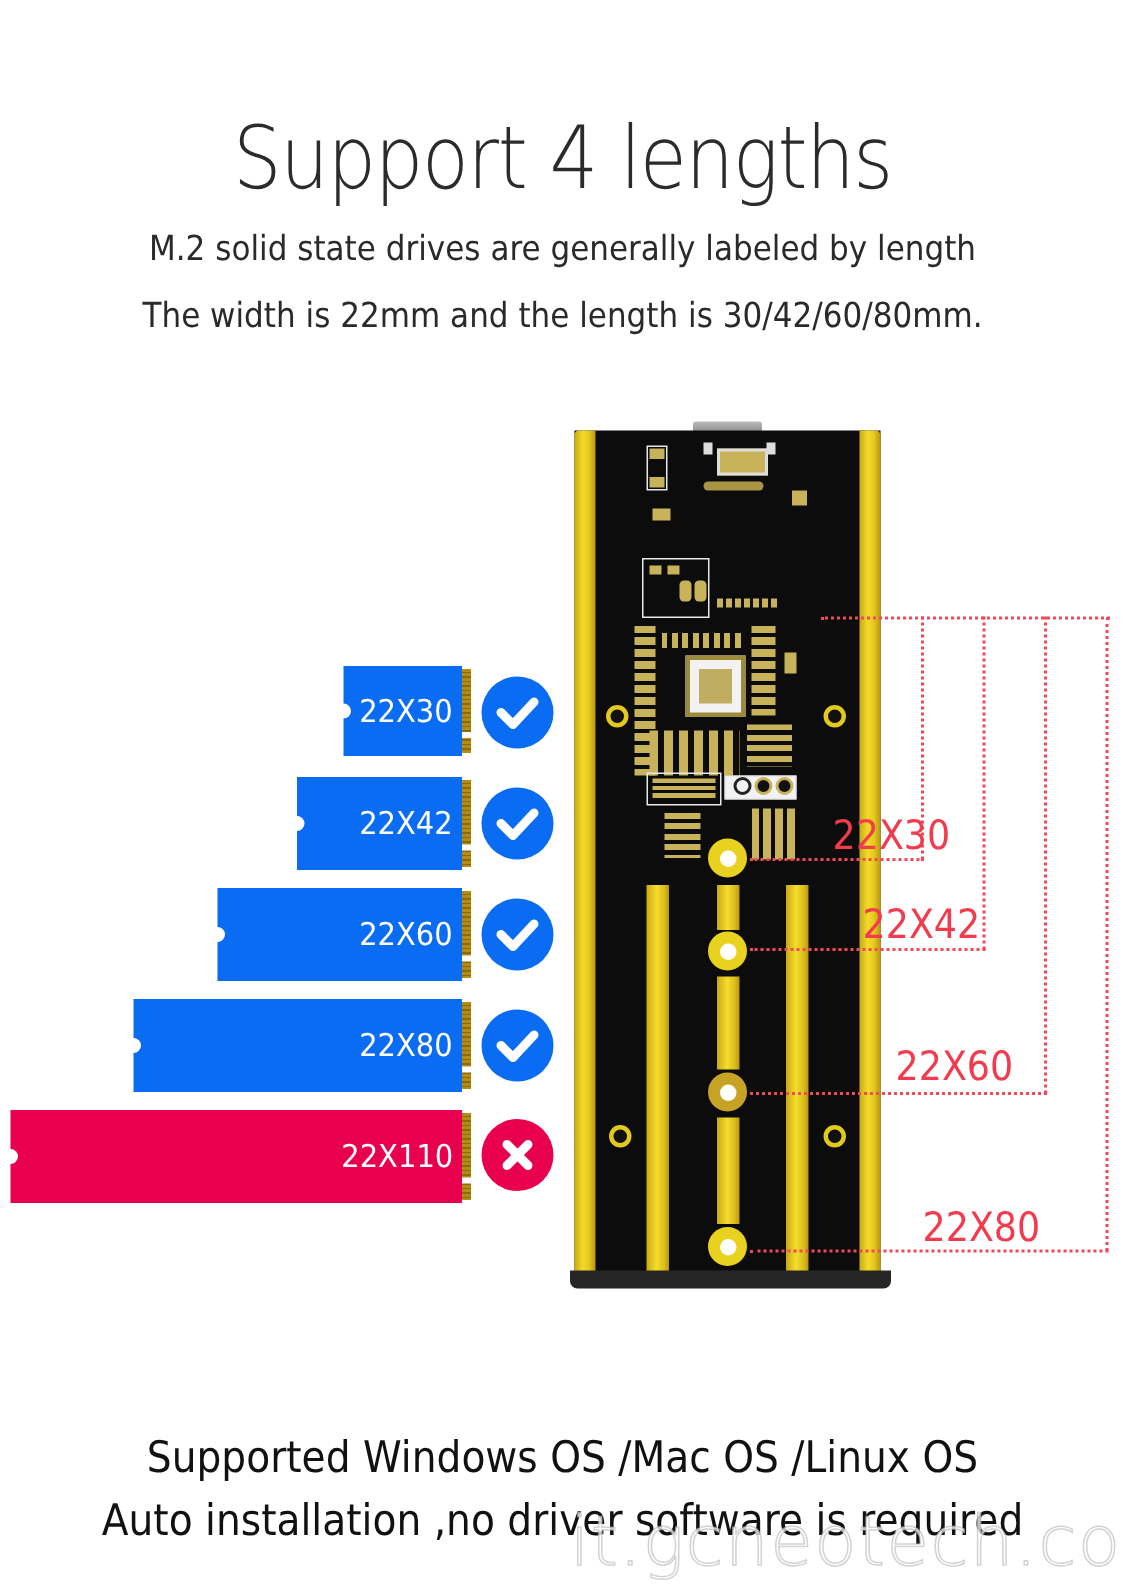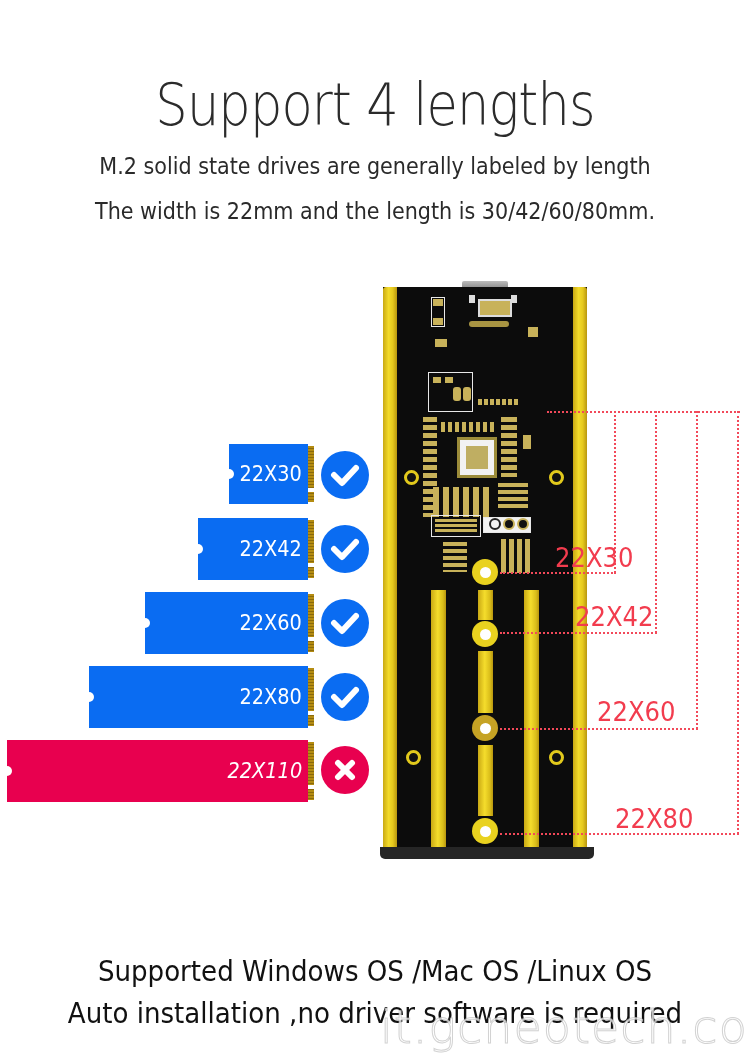--- a/index.html
+++ b/index.html
@@ -10,21 +10,21 @@
   .sub1 { top:151px; }
   .sub2 { top:196px; }
   .foot { left:0; width:750px; text-align:center; font-size:29px; color:#111; font-family:"DejaVu Sans", sans-serif; transform:scaleX(0.9); line-height:38px; }
   .foot1 { top:952px; }
   .foot2 { top:994px; }
   .watermark { left:380px; top:1000px; font-size:46px; color:rgba(255,255,255,0.75); font-family:"DejaVu Sans", sans-serif; font-weight:300; letter-spacing:1px; -webkit-text-stroke:1px rgba(180,180,180,0.6); }
 
   
   .card { position:absolute; color:#fff; font-family:"DejaVu Sans", sans-serif; font-size:21px; display:flex; align-items:center; justify-content:flex-end; padding-right:6px; box-sizing:border-box; }
   .card.blue { background:#0a6cf2; }
-  .card.red { background:#e8004f;font-style:italic; }
+  .card.red { background:#e8004f; }
   .card .notch { position:absolute; left:-5px; top:50%; width:10px; height:10px; margin-top:-5px; border-radius:50%; background:#fff; }
   .card .gold { position:absolute; right:-6px; top:2px; width:6px; bottom:2px; background:repeating-linear-gradient(180deg,#b48c12 0 2px,#8a6a0c 2px 3px); }
   .card .gold-gap { position:absolute; right:-6px; width:6px; height:4px; background:#fff; }
   .card .label { position:relative; z-index:2; transform:scaleX(0.92); transform-origin:right center; }
   .badge { position:absolute; width:48px; height:48px; border-radius:50%; display:flex; align-items:center; justify-content:center; }
   .badge.ok { background:#0a6cf2; }
   .badge.no { background:#e8004f; }
 
   
   .enclosure { left:383px; top:287px; width:204px; height:561px; background:#0c0c0c; }

